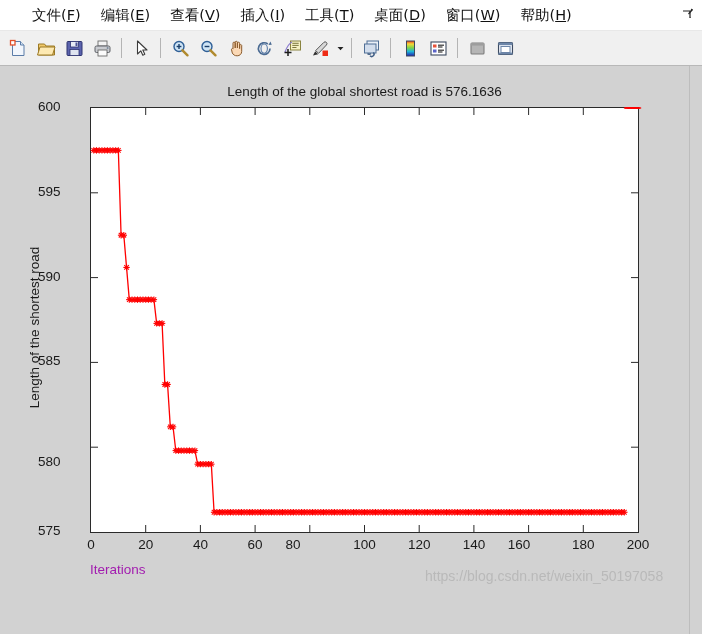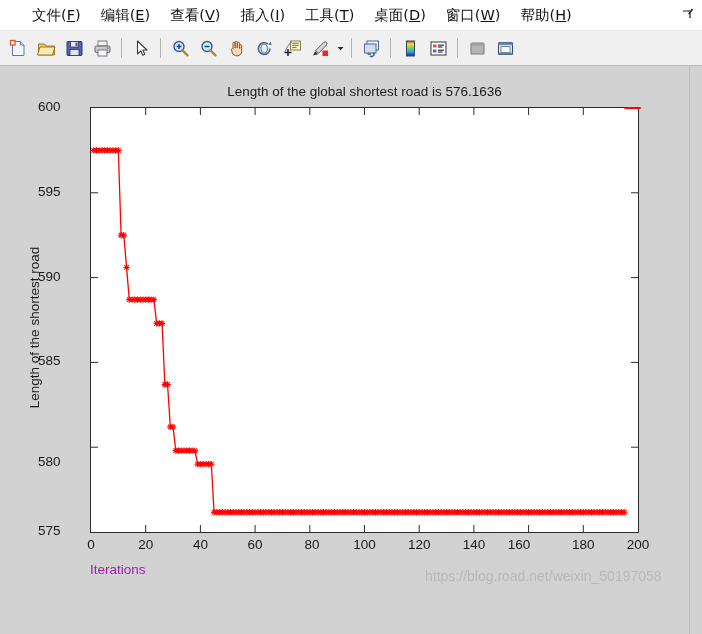--- a/index.html
+++ b/index.html
@@ -276,21 +276,21 @@
           <div class="ytick-lbl" style="left: 38px; top: 287.4px;">585</div>
           <div class="ytick-lbl" style="left: 38px; top: 202.6px;">590</div>
           <div class="ytick-lbl" style="left: 38px; top: 117.8px;">595</div>
           <div class="ytick-lbl" style="left: 38px; top: 33px;">600</div>
         </div>
       <div class="xtick-wrap" id="xtick-wrap">
           <div class="xtick-lbl" style="left: 71px; top: 471px;">0</div>
           <div class="xtick-lbl" style="left: 125.7px; top: 471px;">20</div>
           <div class="xtick-lbl" style="left: 180.4px; top: 471px;">40</div>
           <div class="xtick-lbl" style="left: 235.1px; top: 471px;">60</div>
-          <div class="xtick-lbl" style="left: 292px; top: 471px;">80</div>
+          <div class="xtick-lbl" style="left: 273px; top: 471px;">80</div>
           <div class="xtick-lbl" style="left: 344.5px; top: 471px;">100</div>
           <div class="xtick-lbl" style="left: 399.2px; top: 471px;">120</div>
           <div class="xtick-lbl" style="left: 453.9px; top: 471px;">140</div>
           <div class="xtick-lbl" style="left: 499px; top: 471px; text-align: center;">160</div>
           <div class="xtick-lbl" style="left: 563.3px; top: 471px;">180</div>
           <div class="xtick-lbl" style="left: 618px; top: 471px;">200</div>
         </div>
 
       <div class="plot-box">
         <svg class="plot-svg" id="plot-svg" width="547" height="424">
@@ -1119,18 +1119,18 @@
               <line x1="541.961" y1="NaN" x2="546.569" y2="NaN"></line>
               <line x1="541.961" y1="NaN" x2="546.569" y2="NaN"></line>
               <line x1="547" y1="NaN" x2="547" y2="NaN"></line>
               <line x1="543.8" y1="NaN" x2="550.2" y2="NaN"></line>
               <line x1="544.696" y1="NaN" x2="549.304" y2="NaN"></line>
               <line x1="544.696" y1="NaN" x2="549.304" y2="NaN"></line>
             </g>
           </svg>
       </div>
 
-      <div class="watermark">https://blog.road.net/weixin_50197058</div>
+      <div class="watermark">https://blog.csdn.net/weixin_50197058</div>
     </div>
     <div class="right-edge"></div>
   </div>
 
 </div>
 
 </body></html>

